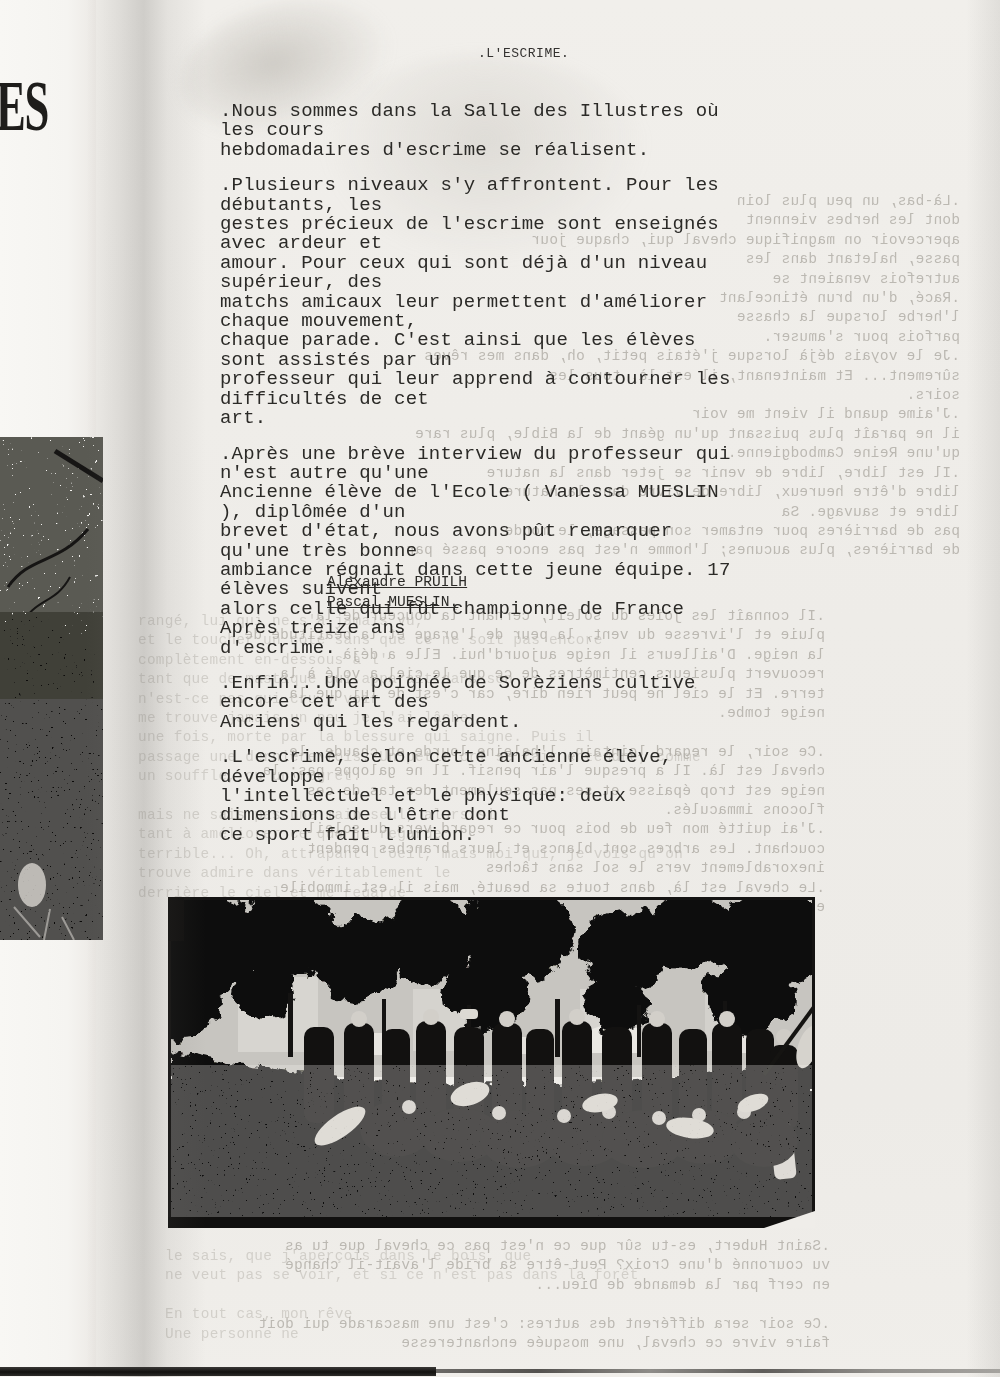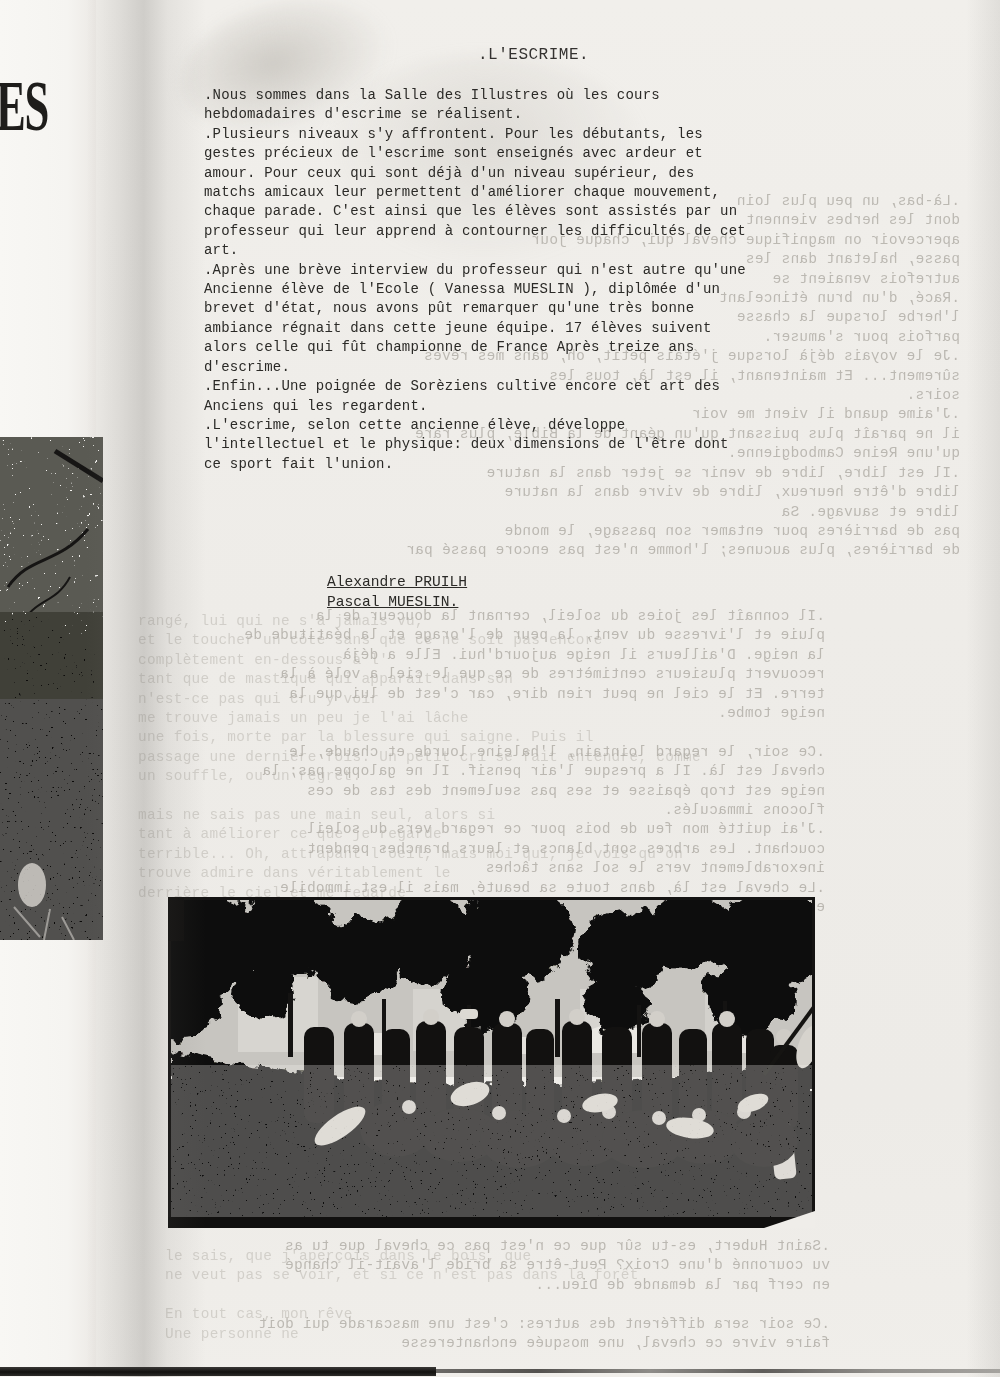--- a/index.html
+++ b/index.html
@@ -20,23 +20,23 @@
     background:linear-gradient(90deg,rgba(110,108,104,0) 0%,rgba(110,108,104,.14) 28%,rgba(110,108,104,.26) 48%,rgba(110,108,104,.10) 68%,rgba(110,108,104,0) 100%);}
   .right-edge{position:absolute;right:0;top:0;width:34px;height:1377px;z-index:2;
     background:linear-gradient(90deg,rgba(120,118,114,0),rgba(120,118,114,.14));}
   
   .wmark{position:absolute;z-index:0;filter:blur(7px);border-radius:50%;}
   .wmark.m1{left:178px;top:2px;width:215px;height:130px;transform:rotate(-14deg);
     background:radial-gradient(ellipse at 45% 45%,rgba(172,168,160,.5),rgba(172,168,160,0) 72%);}
   .wmark.m2{left:320px;top:55px;width:330px;height:210px;
     background:radial-gradient(ellipse at 50% 40%,rgba(186,182,174,.32),rgba(186,182,174,0) 70%);}
   
-  .title{position:absolute;left:478px;top:46px;z-index:3;font-size:16px;color:#343230;letter-spacing:.5px;text-align:center;}
+  .title{position:absolute;left:478px;top:46px;z-index:3;font-size:13px;color:#343230;letter-spacing:.5px;text-align:center;}
   .article{position:absolute;left:204px;top:86px;width:560px;z-index:3;}
-  .article p{margin:0;white-space:pre-line;font-size:14px;line-height:19.4px;color:#2b2a27;letter-spacing:.2px;}
+  .article p{margin:16px;white-space:pre-line;font-size:19px;line-height:19.4px;color:#2b2a27;letter-spacing:.2px;}
   .authors{position:absolute;left:327px;top:573px;z-index:3;font-size:14.6px;line-height:19.8px;color:#2b2a27;text-decoration:underline;}
   
   .ghost{position:absolute;z-index:1;font-size:14.4px;line-height:19.4px;letter-spacing:.3px;
     color:#9a968e;opacity:.6;filter:blur(.45px);}
   .ghost.mirror{transform:scaleX(-1);}
   .ghost.faint{color:#aba79f;opacity:.42;}
   .gl{min-height:19.4px;white-space:pre;overflow:visible;}
   .gA{right:40px;top:192px;width:720px;}
   .gB{right:175px;top:607px;width:740px;}
   .gC{left:138px;top:612px;width:580px;}

